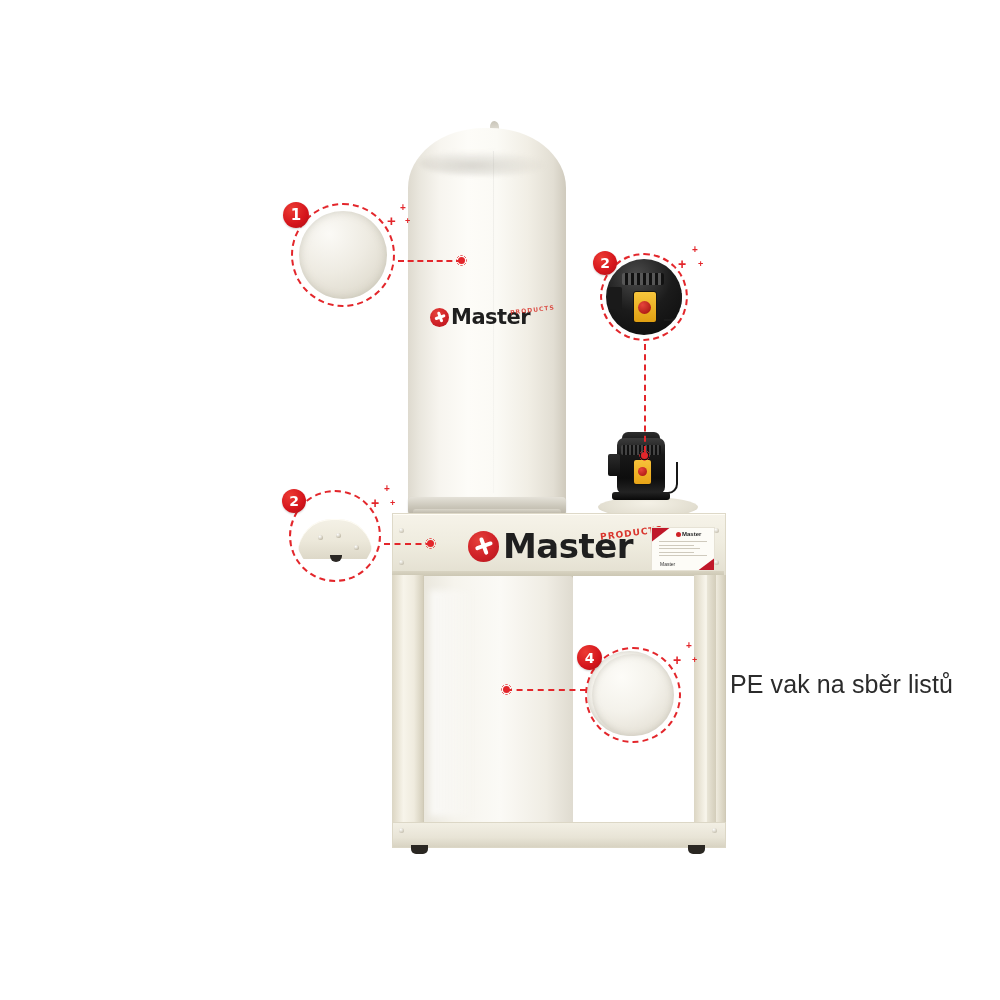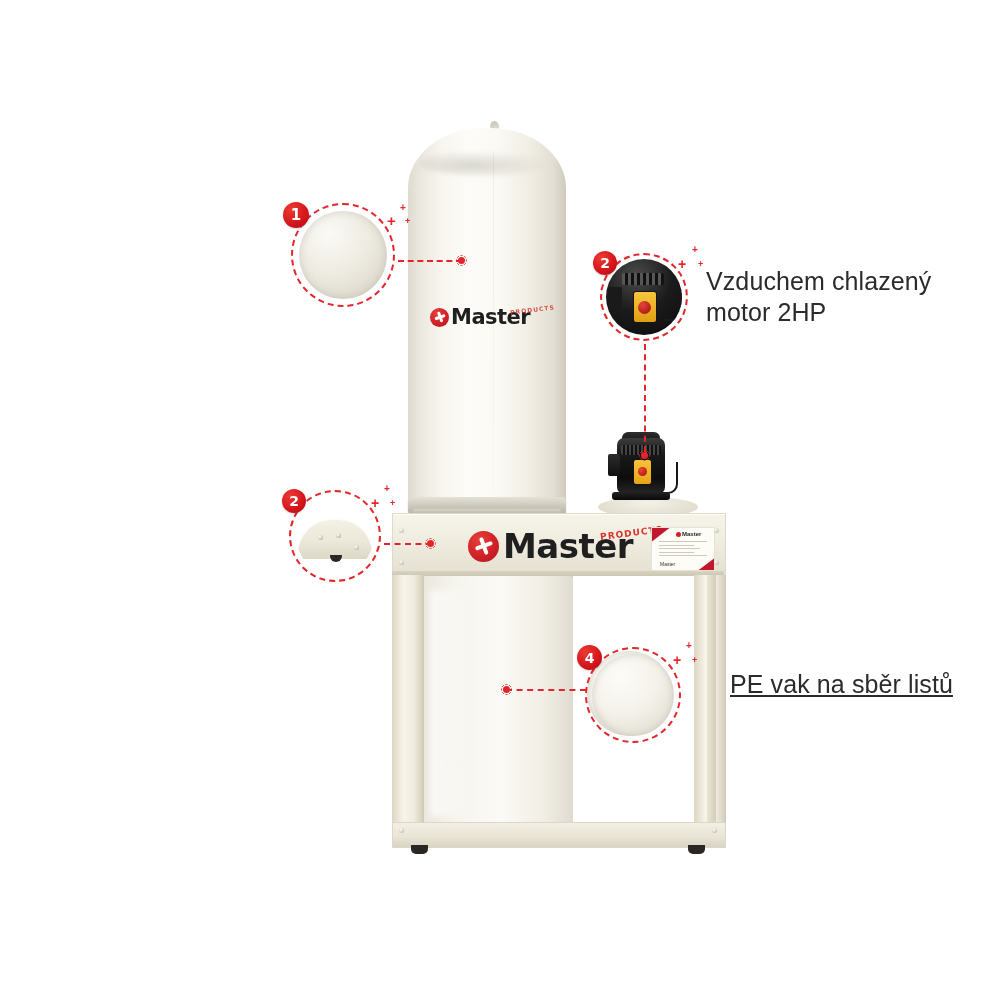--- a/index.html
+++ b/index.html
@@ -19,21 +19,21 @@
     color:#2b2b2b;
     font-size:25px;
     line-height:31px;
     letter-spacing:.1px;
     white-space:pre-line;
     font-weight:400;
   }
   #label-pet{left:84px;top:160px;}
   #label-motor{left:706px;top:266px;}
   #label-frame{left:16px;top:600px;}
-  #label-pebag{left:730px;top:669px;text-decoration:underline;}
+  #label-pebag{left:730px;top:669px;}
 
   
   .machine{position:absolute;left:0;top:0;width:1000px;height:960px;}
 
   
   .bag{
     position:absolute;
     left:408px;top:128px;width:158px;height:388px;
     background:
       linear-gradient(90deg,
@@ -489,17 +489,15 @@
     <div class="callout-photo"></div>
     <div class="callout-ring"></div>
     <div class="badge">4</div>
     <div class="sparkles">
       <b style="left:8px;top:16px;font-size:14px;">+</b>
       <b style="left:21px;top:4px;font-size:10px;">+</b>
       <b style="left:27px;top:19px;font-size:9px;">+</b>
     </div>
   </div>
 
-  <div class="ann-label" id="label-motor">Vzduchem chlazený
-motor 2HP</div>
   <div class="ann-label" id="label-pebag">PE vak na sběr listů</div>
 
 </div>
 
 </body></html>

